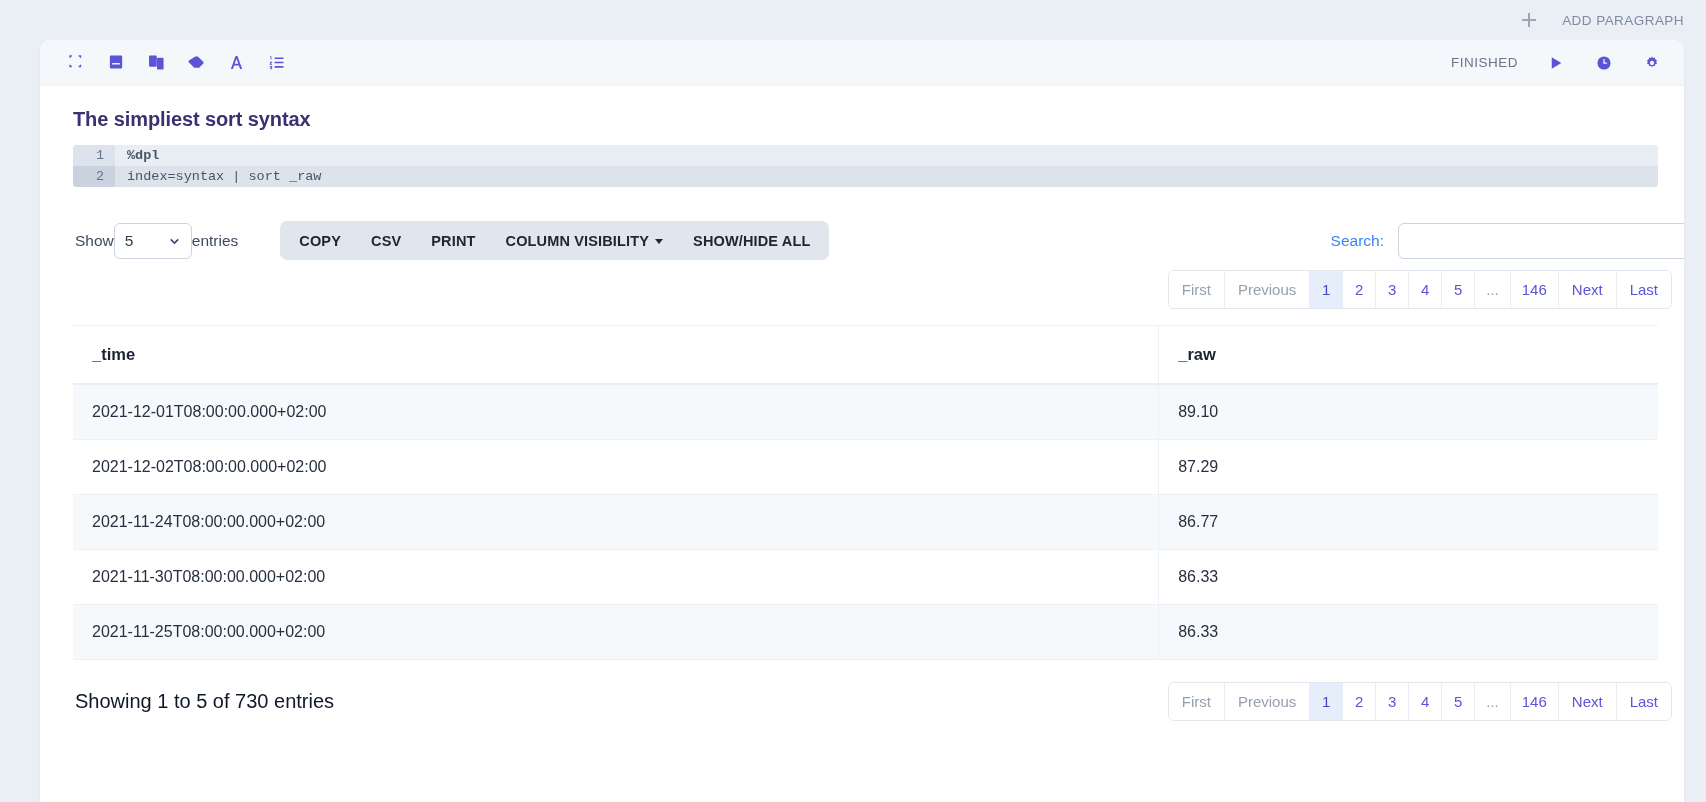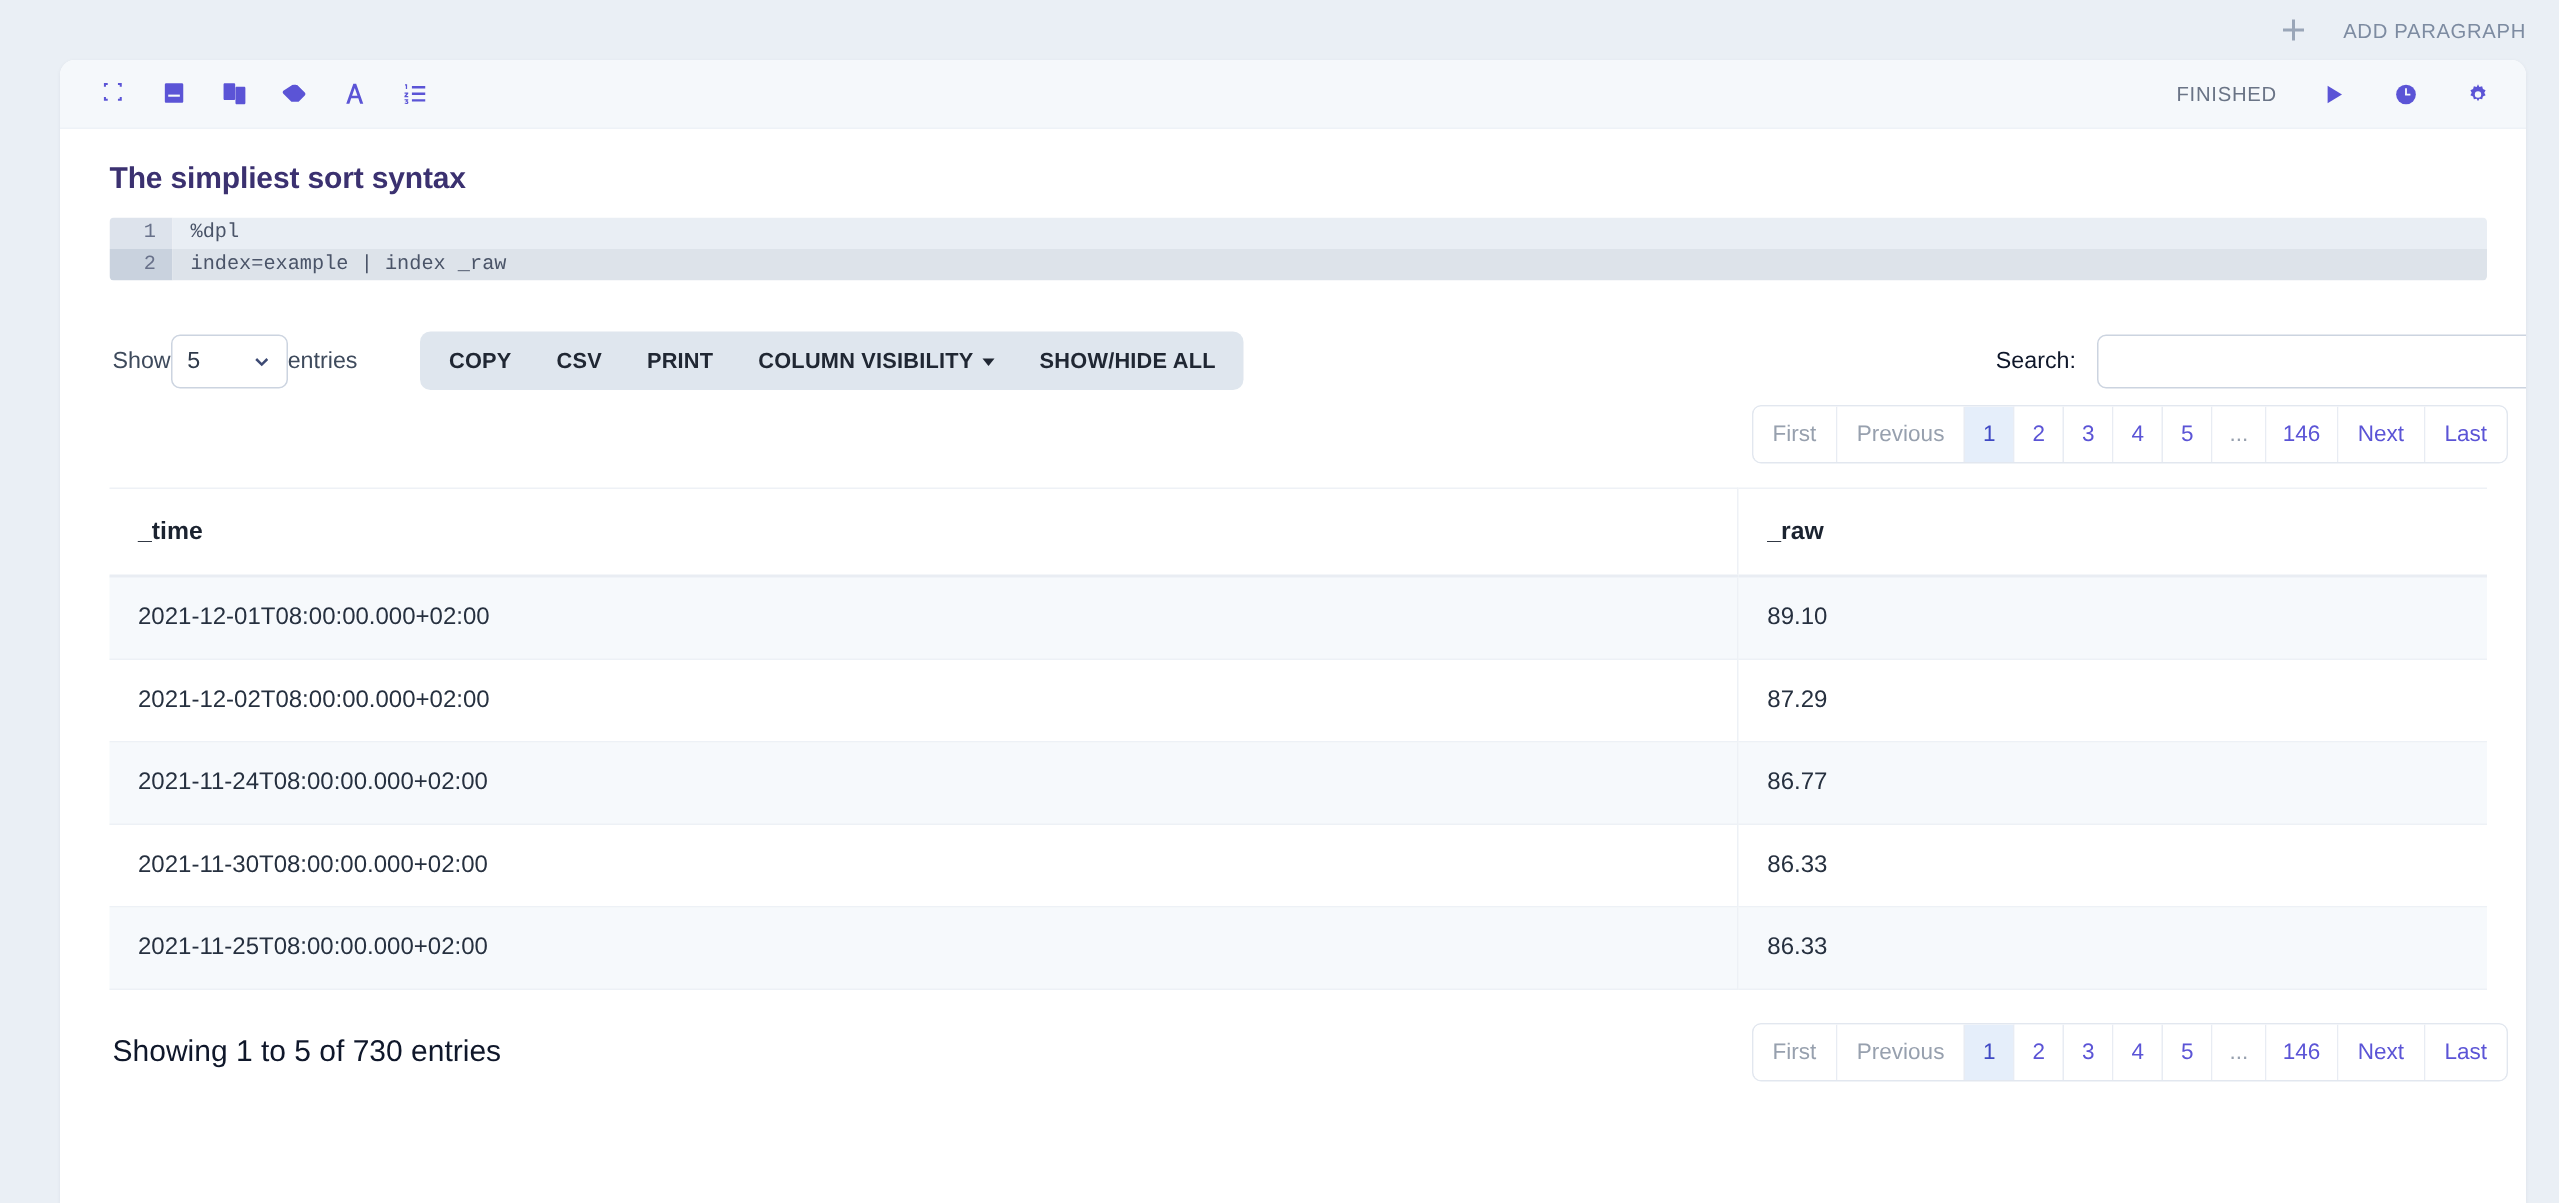--- a/index.html
+++ b/index.html
@@ -110,21 +110,21 @@
   .code-line .gutter {
     width: 42px;
     text-align: right;
     padding-right: 11px;
     color: #68718a;
     background: #d4dbe6;
     user-select: none;
   }
   .code-line .code { padding-left: 12px; color: #4a5468; flex: 1; }
   .code-line.l1 .gutter { background: #dde3ec; }
-  .code-line.l1 .code   { background: #e9eef4; }
+  .code-line.l1 .code   { background: #e9eef4; font-weight: bold; }
   .code-line.l2 .gutter { background: #c9d2de; }
   .code-line.l2 .code   { background: #dde3ea; }
 
   
   .controls {
     display: flex;
     align-items: center;
     margin-bottom: 10px;
     padding-left: 2px;
   }
@@ -187,21 +187,21 @@
     margin-top: 2px;
   }
 
   .search-wrap {
     margin-left: auto;
     display: flex;
     align-items: center;
     gap: 14px;
     margin-right: -40px;
   }
-  .search-label { font-size: 15.5px; color: #0f172a; }
+  .search-label { font-size: 15.5px; color: #3b82f6; }
   .search-input {
     width: 300px;
     height: 36px;
     border: 1px solid #ccd4e0;
     border-radius: 6px;
     padding: 0 10px;
     font-family: inherit;
     font-size: 15px;
     color: #2f3a4a;
     outline: none;
@@ -358,21 +358,21 @@
 
     <div class="para-title">The simpliest sort syntax</div>
 
     <div class="code-block">
       <div class="code-line l1">
         <span class="gutter">1</span>
         <span class="code">%dpl</span>
       </div>
       <div class="code-line l2">
         <span class="gutter">2</span>
-        <span class="code">index=example | index _raw</span>
+        <span class="code">index=syntax | sort _raw</span>
       </div>
     </div>
 
     <div class="controls">
       <div class="length-wrap">
         <span>Show</span>
         <span class="select-holder">
           <select class="length-select"><option value="5">5</option><option value="10">10</option><option value="25">25</option><option value="50">50</option><option value="100">100</option></select>
           <svg class="chev" width="13" height="13" viewBox="0 0 14 14" fill="none" stroke="currentColor" stroke-width="1.8">
             <path d="M3 5.2 7 9.2l4-4"></path>

